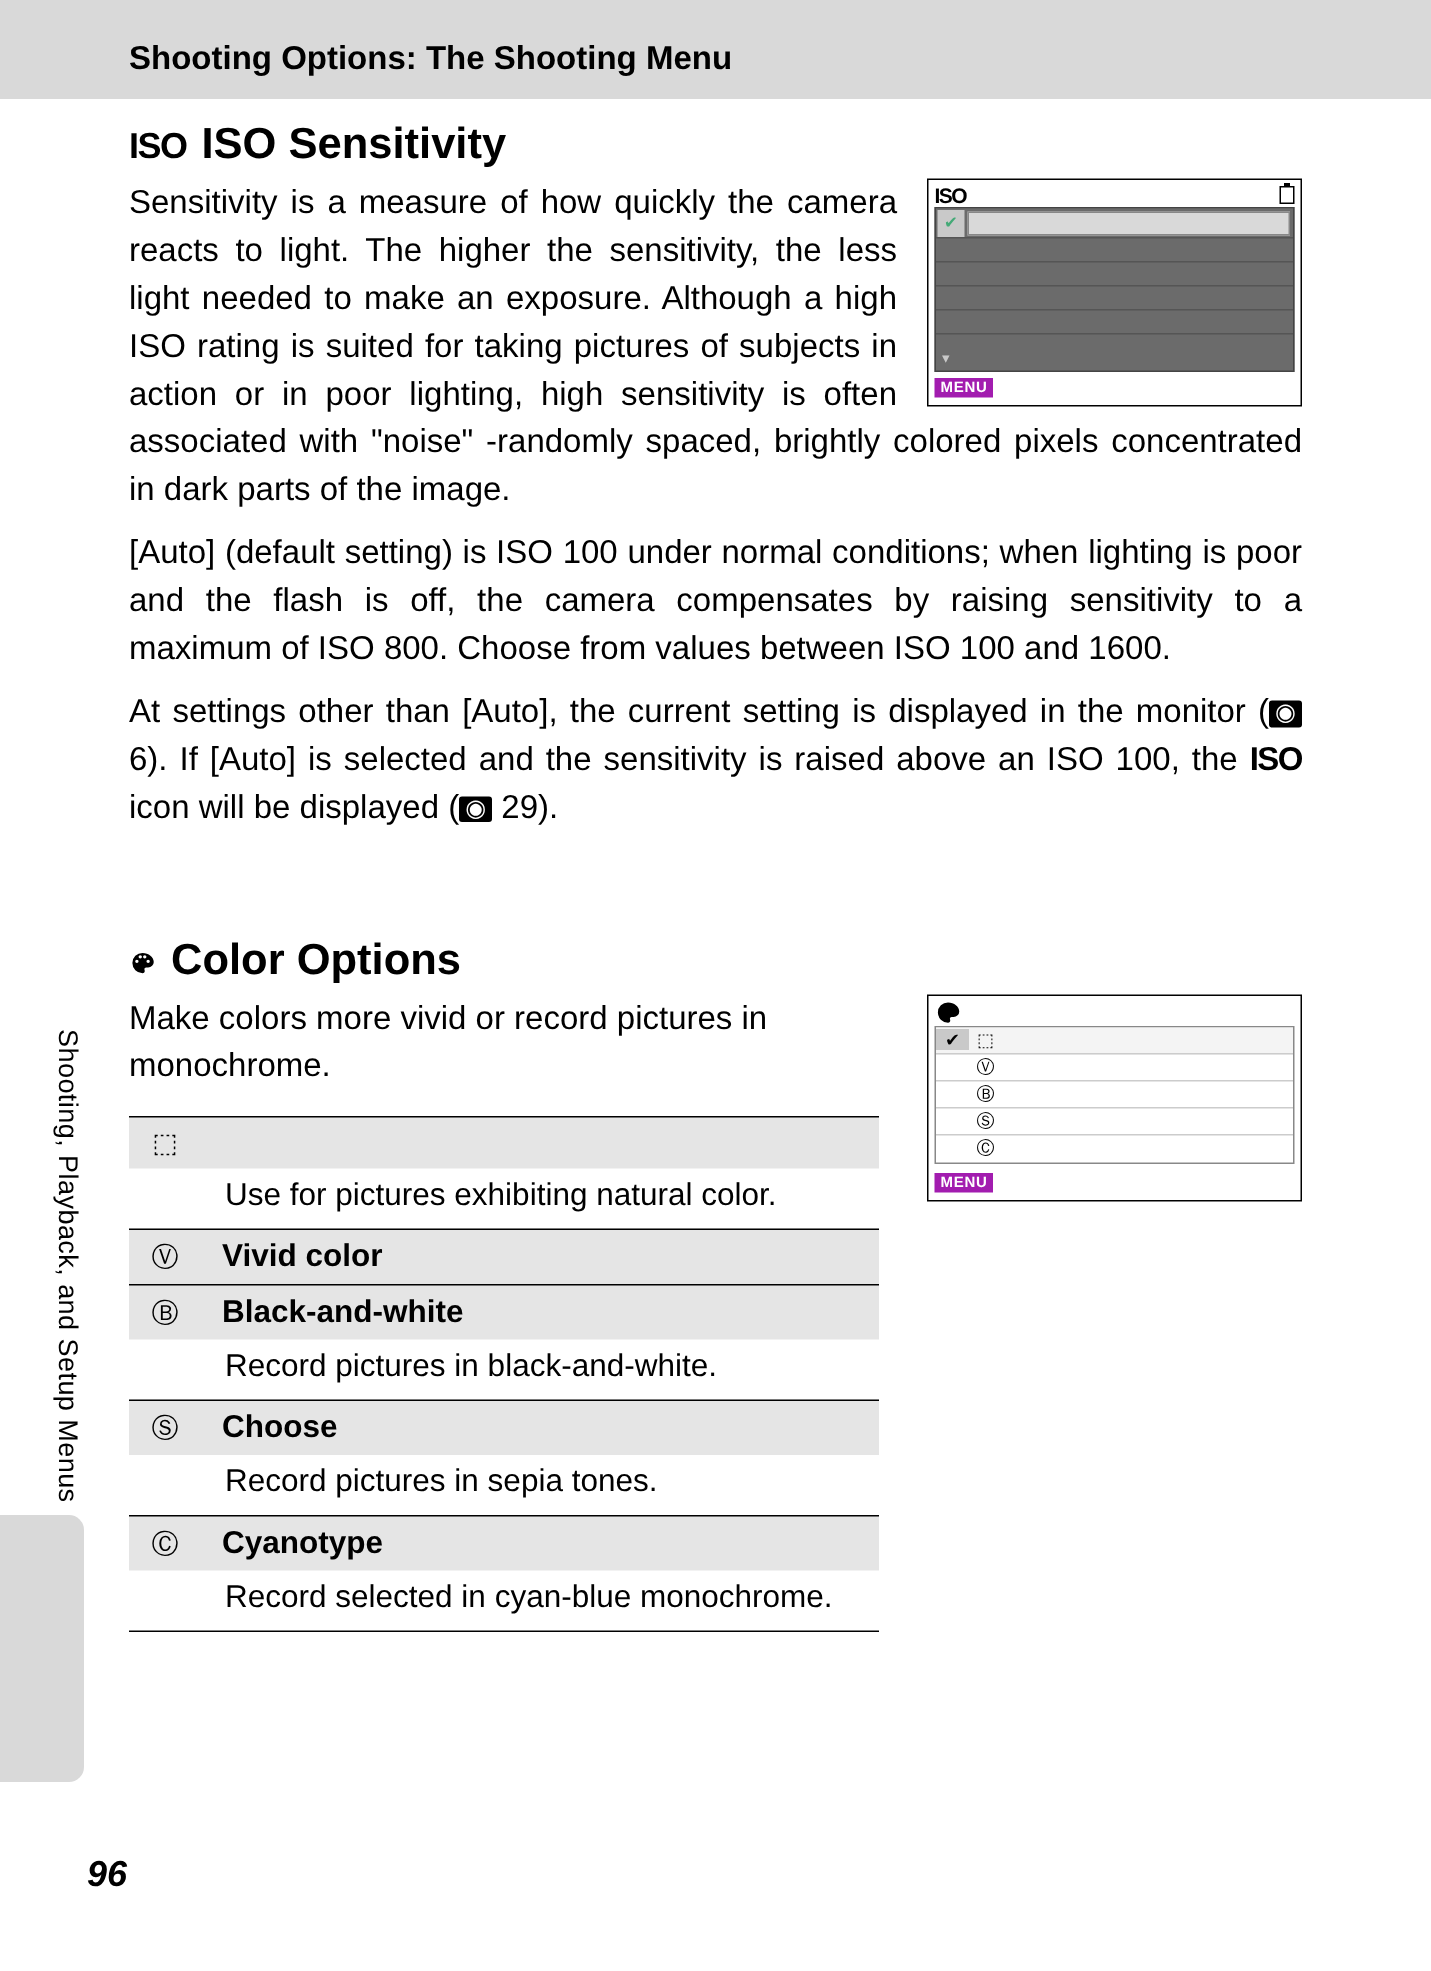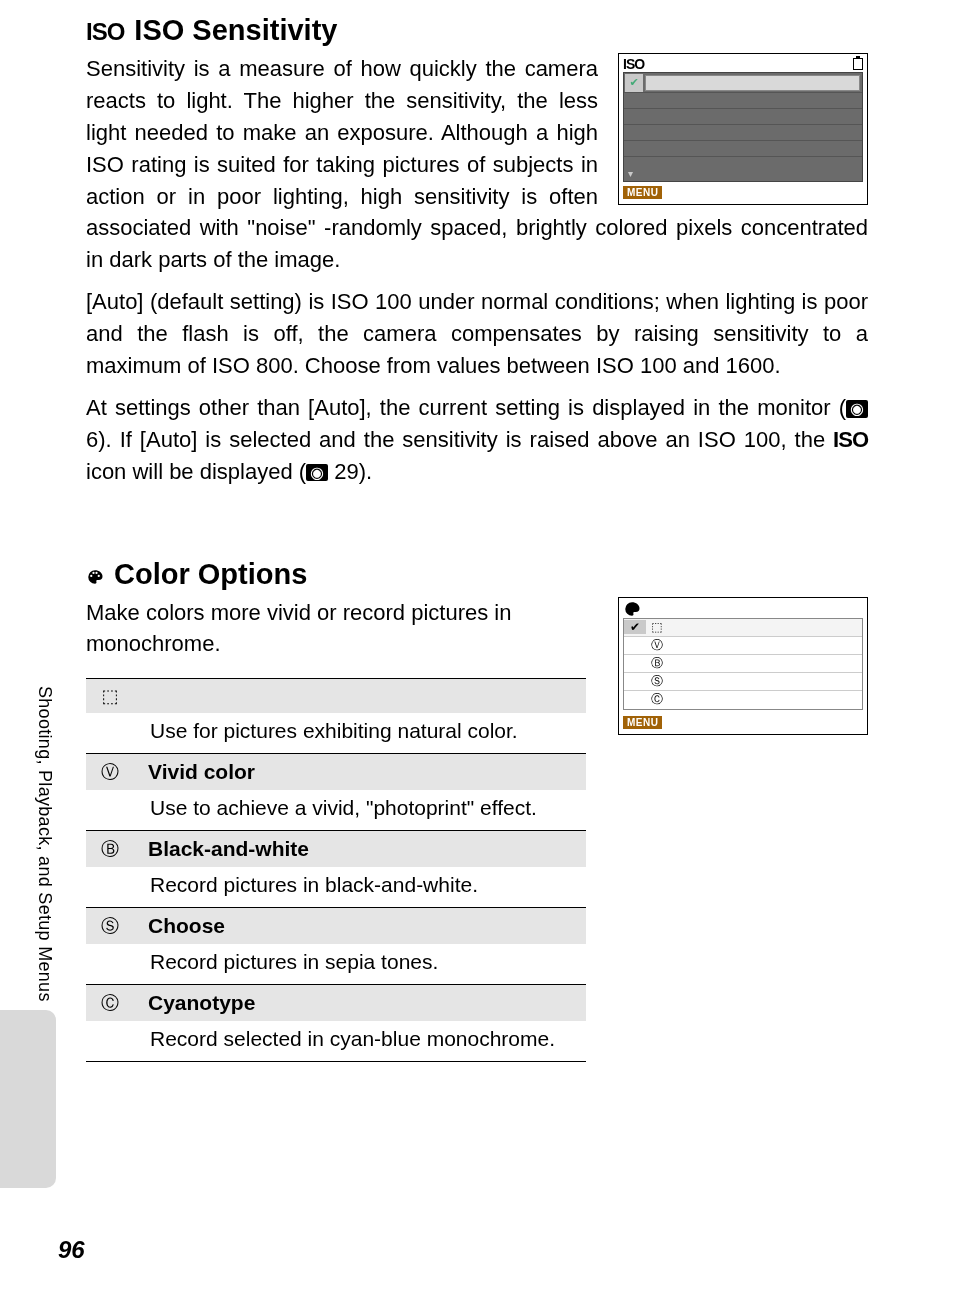--- a/index.html
+++ b/index.html
@@ -19,21 +19,21 @@
   .scr-iso { font-weight: 900; font-size: 14px; letter-spacing: -1px; }
   .scr-batt { width: 10px; height: 12px; border: 1px solid #000; position: relative; }
   .scr-batt::before { content:""; position:absolute; top:-3px; left:2px; width:4px; height:2px; background:#000; }
   .scr-body { padding: 0 4px 4px 4px; }
   .scr-list { background: #6b6b6b; border: 1px solid #444; height: 110px; position: relative; }
   .scr-row1 { display:flex; align-items:center; background:#6b6b6b; border-bottom:1px solid #555; height:20px; }
   .scr-row1-check { width:18px; height:18px; margin:1px; background:#c9c9c9; display:flex; align-items:center; justify-content:center; font-size:11px; color:#4a7; }
   .scr-row1-bar { flex:1; height:16px; margin:2px 2px 2px 1px; background:#d9d9d9; border:1px solid #888; }
   .scr-row-dark { height:16px; border-bottom:1px solid #555; }
   .scr-arrow { position:absolute; bottom:2px; left:4px; color:#c9c9c9; font-size:10px; }
-  .scr-menu-tag { display:inline-block; background:#a16207; color:#fff; font-size:10px; font-weight:bold; padding:1px 4px; margin-top:2px; letter-spacing:0.5px; }
+  .scr-menu-tag { display:inline-block; background:#a21caf; color:#fff; font-size:10px; font-weight:bold; padding:1px 4px; margin-top:2px; letter-spacing:0.5px; }
   .clear { clear: both; }
   .section2 { margin-top: 70px; }
   .scr-c-top { display:flex; align-items:center; padding:2px 4px 0 4px; }
   .scr-c-list { border:1px solid #888; margin:0 4px 2px 4px; }
   .scr-c-row { display:flex; align-items:center; height:18px; border-bottom:1px solid #ccc; }
   .scr-c-row:last-child { border-bottom:none; }
   .scr-c-iconcell { width:22px; display:flex; align-items:center; justify-content:center; font-size:12px; }
   .scr-c-row.sel .scr-c-iconcell.first { background:#c9c9c9; }
   .scr-c-row.sel { background:#f4f4f4; }
   .option-table { margin-top: 18px; margin-bottom: 14px; }
@@ -48,20 +48,23 @@
   .page-number { position:absolute; left: 58px; bottom: 50px; font-size: 24px; font-style: italic; font-weight: bold; }
   .ref-box { display:inline-block; background:#000; color:#fff; font-size:16px; padding:0 4px; border-radius:2px; line-height:1.1; vertical-align:1px; }
   .iso-inline { font-weight:900; letter-spacing:-1px; }
   svg.smicon { width:18px; height:18px; vertical-align:-2px; }
 </style>
 </head>
 <body>
 
 <div class="page">
 
+  <div class="header-bar">
+    <div class="header-text">Shooting Options: The Shooting Menu</div>
+  </div>
 
   <div class="content">
 
     <div>
       <div class="section-title">
         <span class="title-icon iso-inline">ISO</span>
         <span class="title-text">ISO Sensitivity</span>
       </div>
 
       <div class="para-wrap">
@@ -153,21 +156,20 @@
       <div class="option-table" style="width:500px;">
         <div class="opt-row-head first">
           <div class="opt-icon-cell">⬚</div>
         </div>
         <div class="opt-desc">Use for pictures exhibiting natural color.</div>
 
         <div class="opt-row-head">
           <div class="opt-icon-cell">Ⓥ</div>
           <div class="opt-title">Vivid color</div>
         </div>
-        <div class="opt-desc">Use to achieve a vivid, "photoprint" effect.</div>
 
         <div class="opt-row-head">
           <div class="opt-icon-cell">Ⓑ</div>
           <div class="opt-title">Black-and-white</div>
         </div>
         <div class="opt-desc">Record pictures in black-and-white.</div>
 
         <div class="opt-row-head">
           <div class="opt-icon-cell">Ⓢ</div>
           <div class="opt-title">Choose</div>

